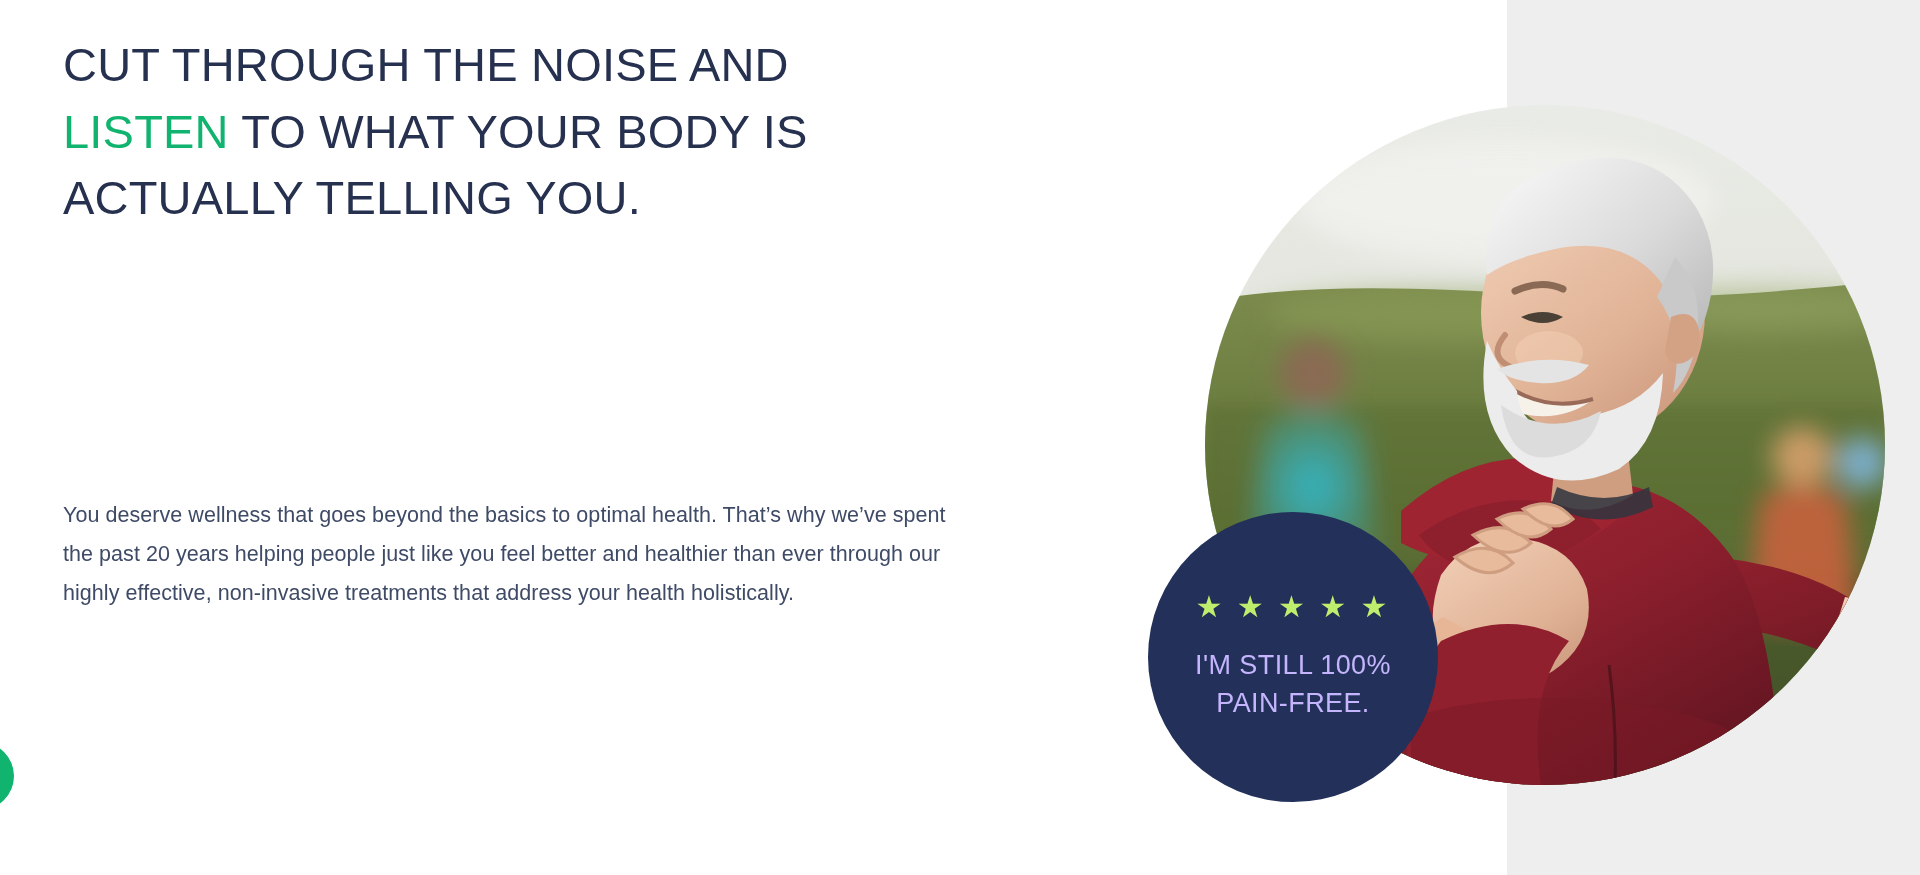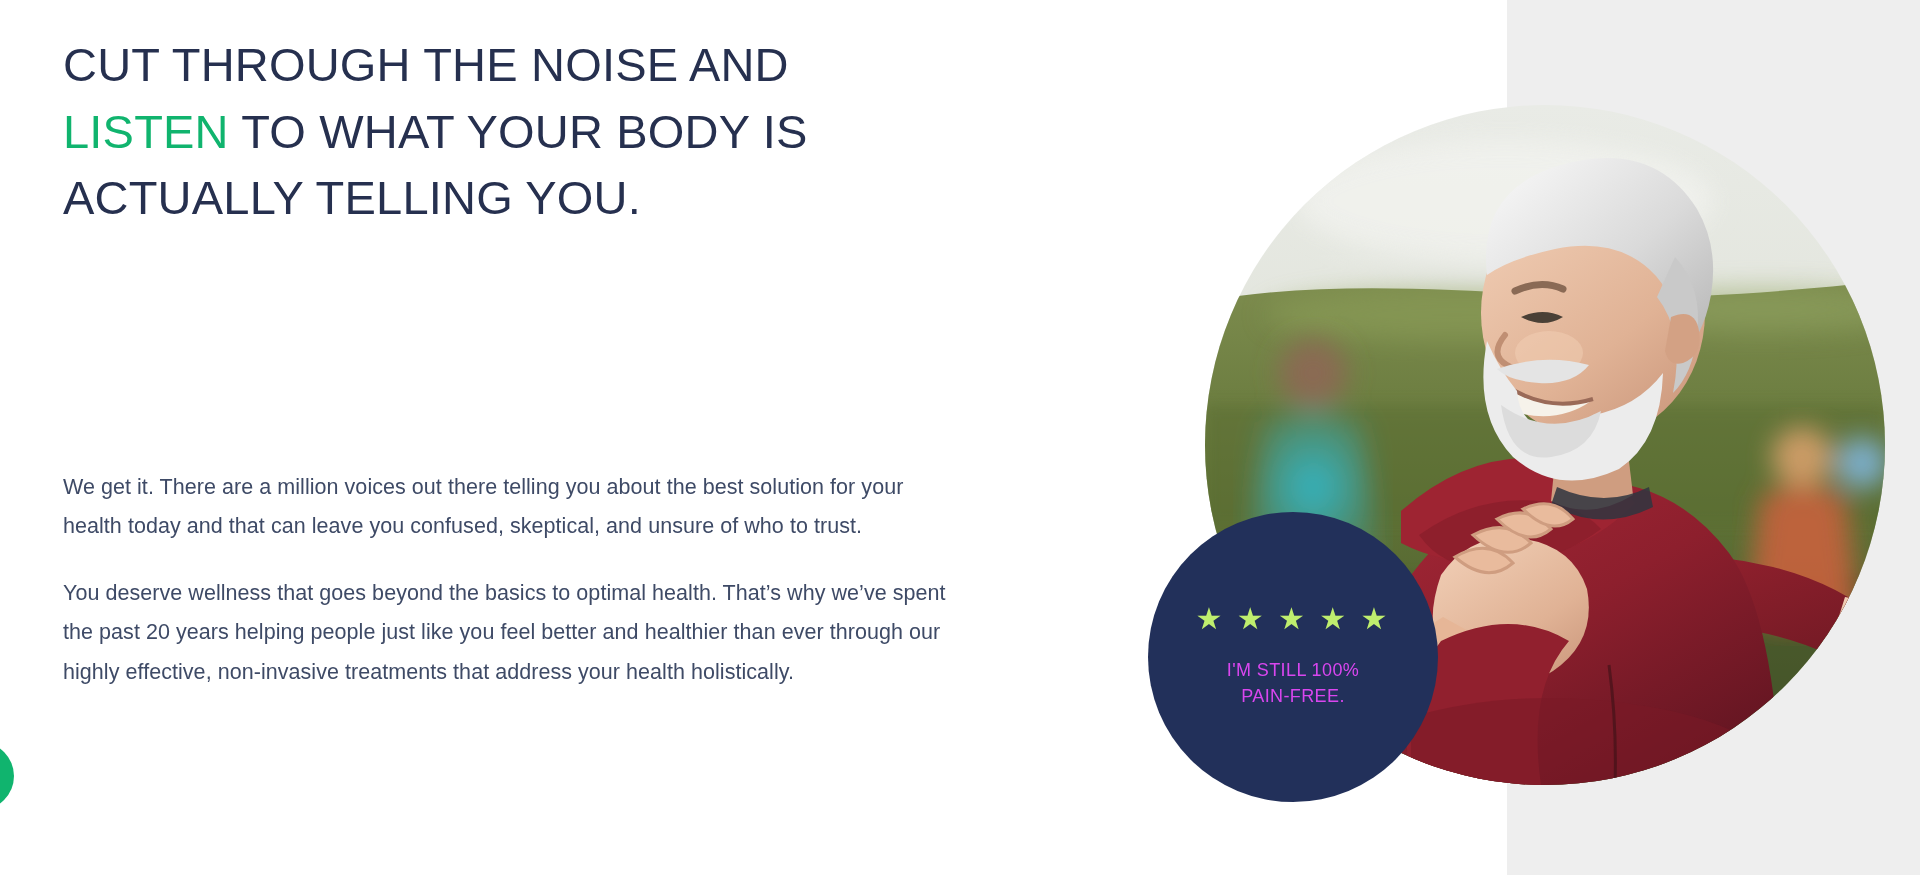--- a/index.html
+++ b/index.html
@@ -116,22 +116,22 @@
   }
   .badge .stars {
     color: #bfee6e;
     font-size: 30px;
     letter-spacing: 3px;
     line-height: 1;
     margin-bottom: 24px;
     text-shadow: 0 0 1px rgba(0,0,0,.15);
   }
   .badge .quote {
-    color: #d946ef;
-    font-size: 18px;
+    color: #c4b5fd;
+    font-size: 27px;
     line-height: 1.42;
     letter-spacing: 0.4px;
     text-transform: uppercase;
     padding: 0 34px;
   }
 </style>
 </head>
 <body>
 
 <div class="page">
@@ -275,19 +275,18 @@
       <span>I'M STILL 100%</span><br>
       <span>PAIN-FREE.</span>
     </div>
   </div>
 
   <div class="content">
 
     <h1 class="headline"><span>CUT THROUGH THE NOISE AND </span><span class="accent">LISTEN</span><span> TO WHAT YOUR BODY IS ACTUALLY TELLING YOU.</span></h1>
 
     <div class="body-copy">
-      <p class="p1">We get it. There are a million voices out there telling you about the best solution for your health today and that can leave you confused, skeptical, and unsure of who to trust.</p>
       <p class="p2">You deserve wellness that goes beyond the basics to optimal health. That’s why we’ve spent the past 20 years helping people just like you feel better and healthier than ever through our highly effective, non-invasive treatments that address your health holistically.</p>
     </div>
 
   </div>
 
 </div>
 
 </body></html>

